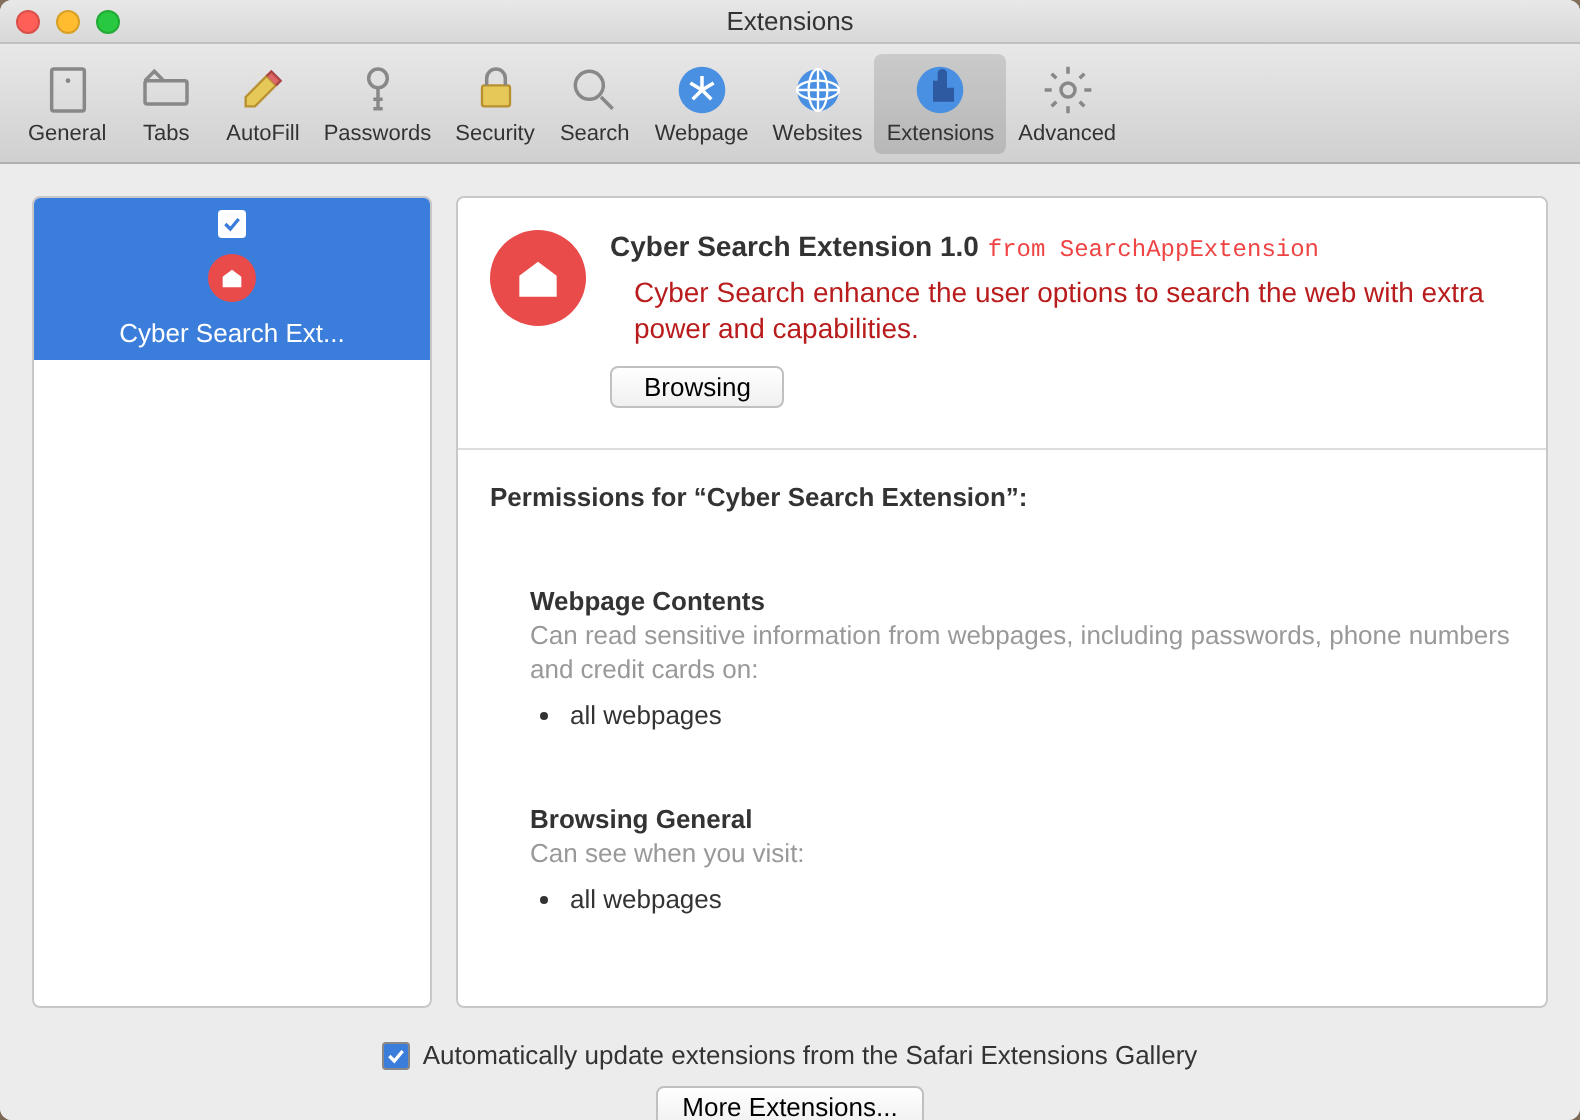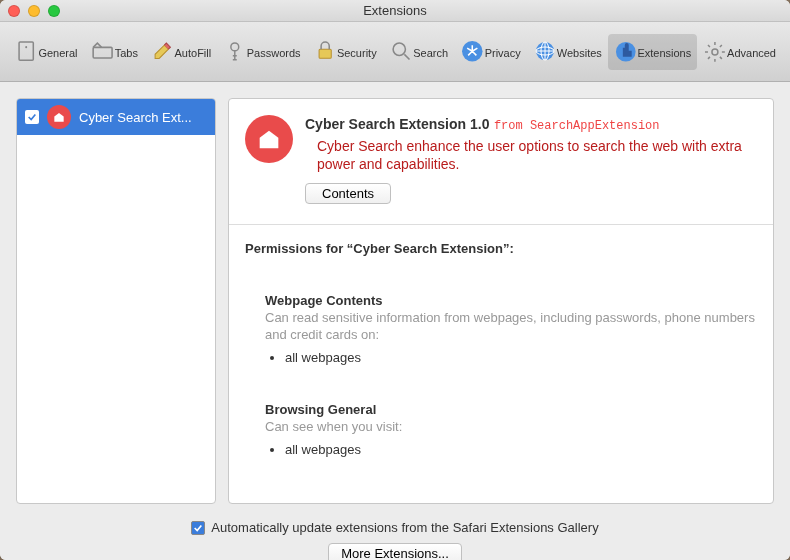--- a/index.html
+++ b/index.html
@@ -6,27 +6,27 @@
     body { background: #8a7560; width: 790px; height: 560px; overflow: hidden; }
     .window { width: 790px; height: 560px; background: #ececec; display: flex; flex-direction: column; border-radius: 6px; overflow: hidden; box-shadow: 0 10px 40px rgba(0,0,0,0.3); }
     .titlebar { height: 22px; background: linear-gradient(#e8e8e8, #d8d8d8); border-bottom: 1px solid #c0c0c0; display: flex; align-items: center; padding: 0 8px; position: relative; }
     .traffic-lights { display: flex; gap: 8px; }
     .light { width: 12px; height: 12px; border-radius: 50%; border: 0.5px solid rgba(0,0,0,0.15); }
     .light.red { background: #ff5f57; }
     .light.yellow { background: #febc2e; }
     .light.green { background: #28c840; }
     .title { position: absolute; left: 50%; transform: translateX(-50%); font-size: 13px; color: #333; }
     .toolbar { height: 60px; background: linear-gradient(#e8e8e8, #d0d0d0); border-bottom: 1px solid #b0b0b0; display: flex; align-items: center; padding: 0 8px; gap: 0; }
-    .toolbar-item { display: flex; flex-direction: row; align-items: center; padding: 4px 6px; cursor: pointer; border-radius: 4px; min-width: 48px; }
+    .toolbar-item { display: flex; flex-direction: column; align-items: center; padding: 4px 6px; cursor: pointer; border-radius: 4px; min-width: 48px; }
     .toolbar-item.active { background: rgba(0,0,0,0.12); }
     .toolbar-icon { width: 28px; height: 28px; display: flex; align-items: center; justify-content: center; }
     .toolbar-label { font-size: 11px; color: #333; margin-top: 2px; }
     .content { flex: 1; display: flex; padding: 16px; gap: 12px; background: #ececec; }
     .sidebar { width: 200px; background: #fff; border: 1px solid #c8c8c8; border-radius: 4px; overflow: hidden; }
-    .sidebar-item { display: flex; align-items: center; padding: 6px 8px; gap: 8px; background: #3b7ddb; color: #fff; font-size: 13px; }
+    .sidebar-item { display: flex; align-items: center; padding: 6px 8px; gap: 8px; background: #3b7ddb; color: #fff; font-size: 13px; flex-direction: column; }
     .checkbox { width: 14px; height: 14px; background: #fff; border-radius: 2px; display: flex; align-items: center; justify-content: center; }
     .checkbox svg { width: 10px; height: 10px; }
     .ext-icon { width: 24px; height: 24px; background: #e94b4b; border-radius: 50%; display: flex; align-items: center; justify-content: center; }
     .main-panel { flex: 1; background: #fff; border: 1px solid #c8c8c8; border-radius: 4px; padding: 16px; overflow-y: auto; }
     .ext-header { display: flex; gap: 12px; margin-bottom: 20px; }
     .ext-icon-large { width: 48px; height: 48px; background: #e94b4b; border-radius: 50%; display: flex; align-items: center; justify-content: center; flex-shrink: 0; }
     .ext-info { flex: 1; }
     .ext-title { font-size: 14px; font-weight: 600; color: #333; }
     .ext-from { font-size: 12px; color: #ef4444; font-weight: normal; font-family: Liberation Mono, monospace; }
     .ext-desc { font-size: 14px; color: #b91c1c; margin-top: 4px; line-height: 1.3; margin-left: 12px; }
@@ -114,21 +114,21 @@
         </div>
       <div class="toolbar-label">Search</div>
     </div>
     <div class="toolbar-item">
       <div class="toolbar-icon">
           <svg viewBox="0 0 24 24">
             <circle cx="12" cy="12" r="10" fill="#4a90e2"></circle>
             <path d="M12 6 L12 12 M7 9 L12 12 M17 9 L12 12 M8 16 L12 12 M16 16 L12 12" stroke="#fff" stroke-width="1.5"></path>
           </svg>
         </div>
-      <div class="toolbar-label">Privacy</div>
+      <div class="toolbar-label">Webpage</div>
     </div>
     <div class="toolbar-item">
       <div class="toolbar-icon">
           <svg viewBox="0 0 24 24">
             <circle cx="12" cy="12" r="9" fill="#4a90e2"></circle>
             <ellipse cx="12" cy="12" rx="9" ry="4" fill="none" stroke="#fff" stroke-width="1"></ellipse>
             <ellipse cx="12" cy="12" rx="4" ry="9" fill="none" stroke="#fff" stroke-width="1"></ellipse>
             <path d="M3 12 L21 12 M12 3 L12 21" stroke="#fff" stroke-width="1"></path>
           </svg>
         </div>
@@ -177,21 +177,21 @@
           <svg width="28" height="28" viewBox="0 0 24 24">
               <path d="M4 20 L4 11 L12 5 L20 11 L20 20 Z" fill="#fff"></path>
             </svg>
         </div>
         <div class="ext-info">
           <div>
             <span class="ext-title">Cyber Search Extension 1.0</span>
             <span class="ext-from">from SearchAppExtension</span>
           </div>
           <div class="ext-desc">Cyber Search enhance the user options to search the web with extra power and capabilities.</div>
-          <button class="uninstall-btn">Contents</button>
+          <button class="uninstall-btn">Browsing</button>
         </div>
       </div>
 
       <div class="divider"></div>
 
       <div class="perm-title">Permissions for “Cyber Search Extension”:</div>
 
       <div class="perm-section">
         <div class="perm-heading">Webpage Contents</div>
         <div class="perm-desc">Can read sensitive information from webpages, including passwords, phone numbers and credit cards on:</div>

